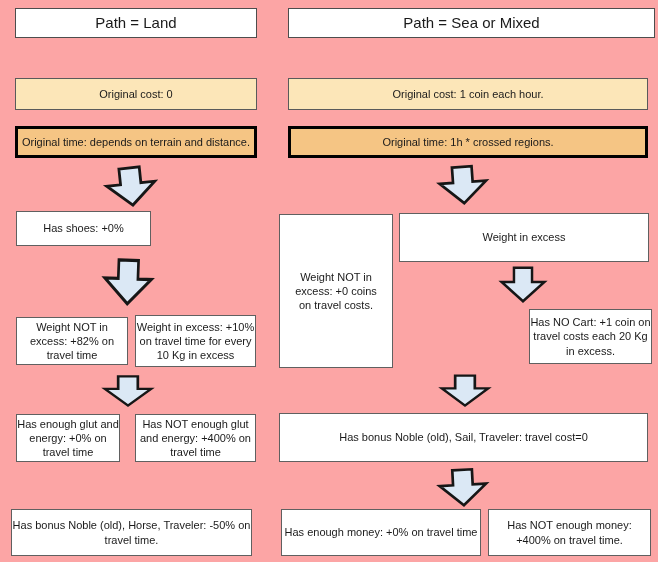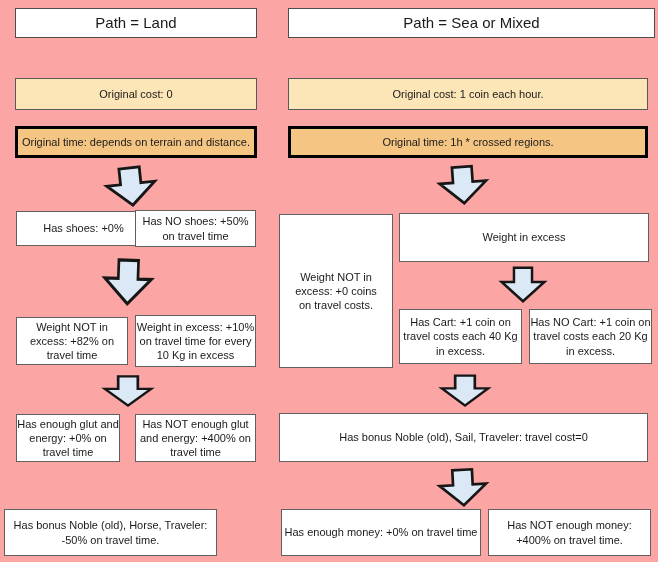--- a/index.html
+++ b/index.html
@@ -65,57 +65,55 @@
 
   <div class="box cost" style="left:15px;top:78px;width:242px;height:32px">Original cost: 0</div>
 
   <div class="box time" style="left:15px;top:126px;width:242px;height:32px">Original time: depends on terrain and distance.</div>
 
   <svg class="arrow" style="left:105px;top:166px;width:52px;height:41px;transform:rotate(-6deg)" viewBox="0 0 56 44" preserveAspectRatio="none">
     <path d="M17 2 L39 2 L39 19 L54 19 L28 42 L2 19 L17 19 Z"></path>
   </svg>
 
   <div class="box" style="left:16px;top:211px;width:135px;height:35px">Has shoes: +0%</div>
-  <div class="box" style="left:135px;top:210px;width:121px;height:37px">Has NO shoes: +50% on travel time</div>
 
   <svg class="arrow" style="left:103px;top:258px;width:50px;height:48px;transform:rotate(2deg)" viewBox="0 0 56 44" preserveAspectRatio="none">
     <path d="M17 2 L39 2 L39 19 L54 19 L28 42 L2 19 L17 19 Z"></path>
   </svg>
 
   <div class="box" style="left:16px;top:317px;width:112px;height:48px">Weight NOT in excess: +82% on travel time</div>
   <div class="box" style="left:135px;top:315px;width:121px;height:52px">Weight in excess: +10% on travel time for every 10 Kg in excess</div>
 
   <svg class="arrow" style="left:103px;top:375px;width:50px;height:32px" viewBox="0 0 56 44" preserveAspectRatio="none">
     <path d="M17 2 L39 2 L39 19 L54 19 L28 42 L2 19 L17 19 Z"></path>
   </svg>
 
   <div class="box" style="left:16px;top:414px;width:104px;height:48px">Has enough glut and energy: +0% on travel time</div>
   <div class="box" style="left:135px;top:414px;width:121px;height:48px">Has NOT enough glut and energy: +400% on travel time</div>
 
-  <div class="box" style="left:4px;top:509px;width:213px;height:47px">Has bonus Noble (old), Horse, Traveler: -50% on travel time.</div>
+  <div class="box" style="left:11px;top:509px;width:241px;height:47px">Has bonus Noble (old), Horse, Traveler: -50% on travel time.</div>
 
   <div class="box title" style="left:288px;top:8px;width:367px;height:30px">Path = Sea or Mixed</div>
 
   <div class="box cost" style="left:288px;top:78px;width:360px;height:32px">Original cost: 1 coin each hour.</div>
 
   <div class="box time" style="left:288px;top:126px;width:360px;height:32px">Original time: 1h * crossed regions.</div>
 
   <svg class="arrow" style="left:438px;top:165px;width:50px;height:40px;transform:rotate(-4deg)" viewBox="0 0 56 44" preserveAspectRatio="none">
     <path d="M17 2 L39 2 L39 19 L54 19 L28 42 L2 19 L17 19 Z"></path>
   </svg>
 
   <div class="box" style="left:279px;top:214px;width:114px;height:154px;padding:2px 8px">Weight NOT in excess: +0 coins on travel costs.</div>
 
   <div class="box" style="left:399px;top:213px;width:250px;height:49px">Weight in excess</div>
 
   <svg class="arrow" style="left:500px;top:266px;width:46px;height:37px" viewBox="0 0 56 44" preserveAspectRatio="none">
     <path d="M17 2 L39 2 L39 19 L54 19 L28 42 L2 19 L17 19 Z"></path>
   </svg>
 
-  <div class="box" style="left:399px;top:309px;width:123px;height:55px">Has Cart: +1 coin on travel costs each 40 Kg in excess.</div>
   <div class="box" style="left:529px;top:309px;width:123px;height:55px">Has NO Cart: +1 coin on travel costs each 20 Kg in excess.</div>
 
   <svg class="arrow" style="left:440px;top:374px;width:50px;height:33px" viewBox="0 0 56 44" preserveAspectRatio="none">
     <path d="M17 2 L39 2 L39 19 L54 19 L28 42 L2 19 L17 19 Z"></path>
   </svg>
 
   <div class="box" style="left:279px;top:413px;width:369px;height:49px">Has bonus Noble (old), Sail, Traveler: travel cost=0</div>
 
   <svg class="arrow" style="left:438px;top:468px;width:50px;height:39px;transform:rotate(-3deg)" viewBox="0 0 56 44" preserveAspectRatio="none">
     <path d="M17 2 L39 2 L39 19 L54 19 L28 42 L2 19 L17 19 Z"></path>

